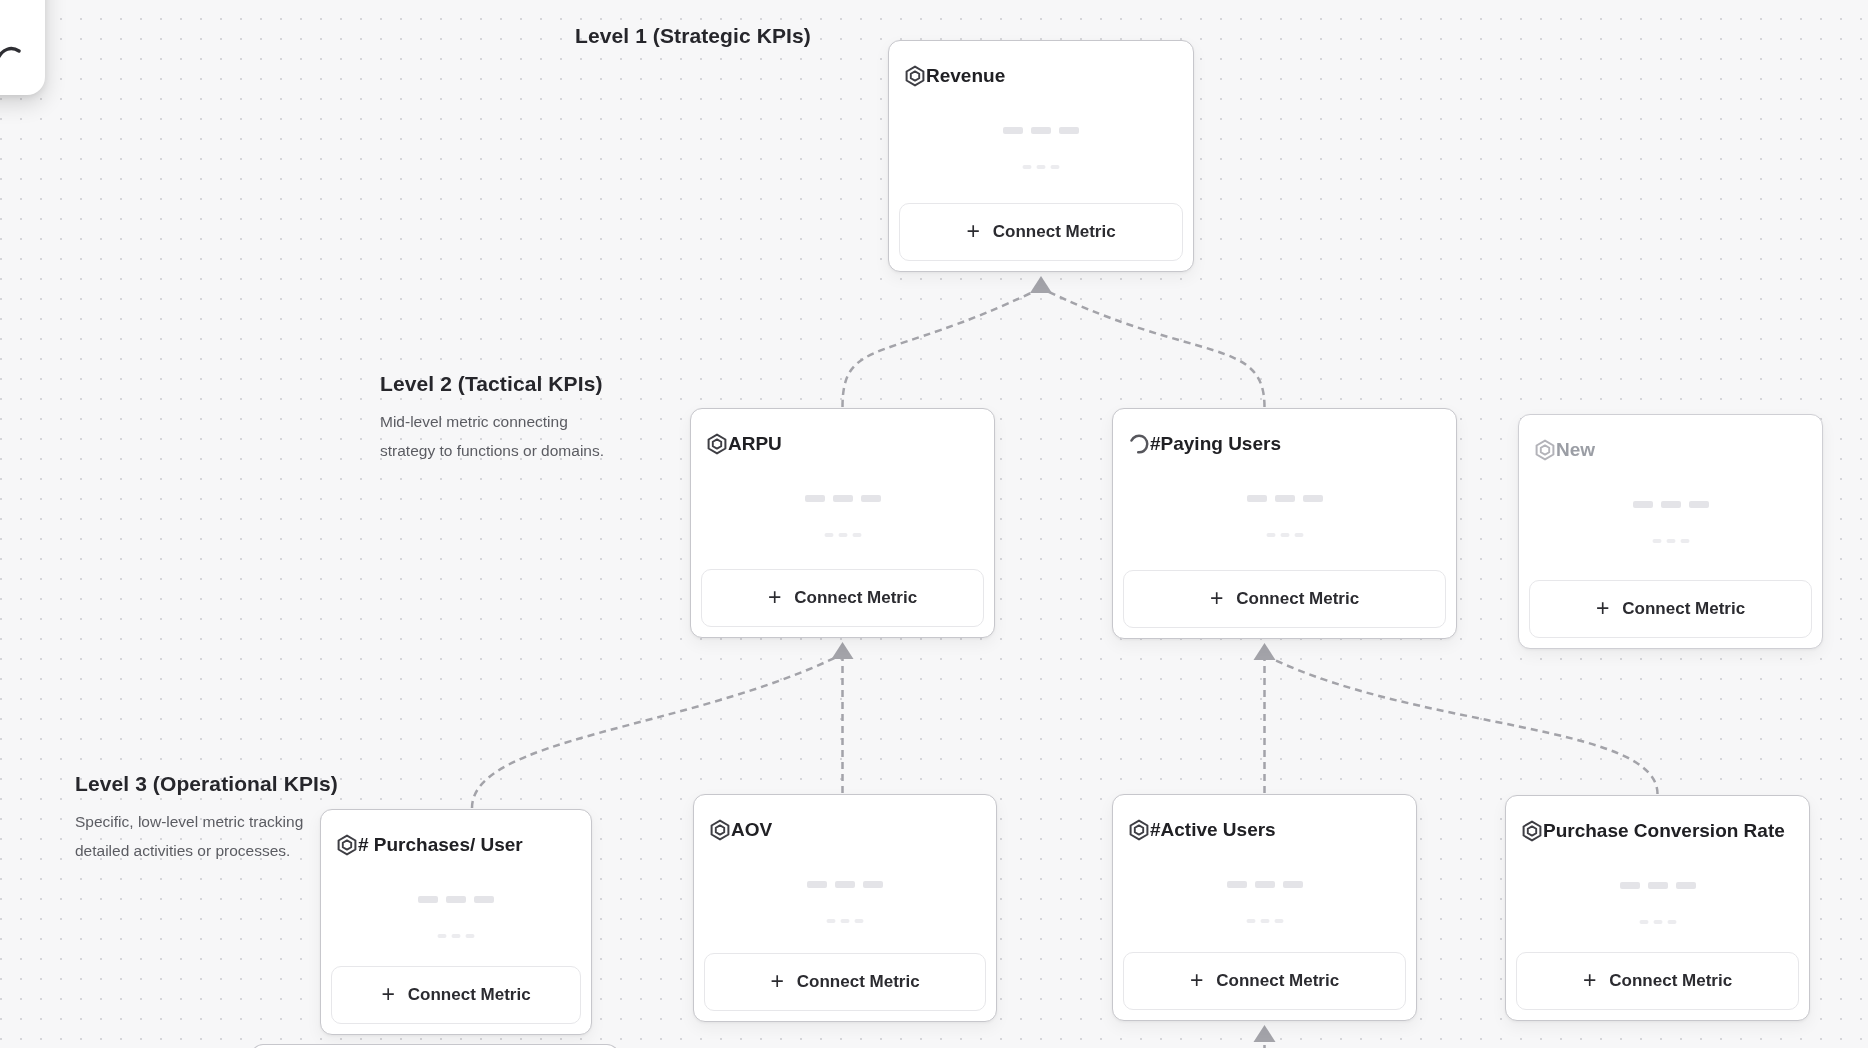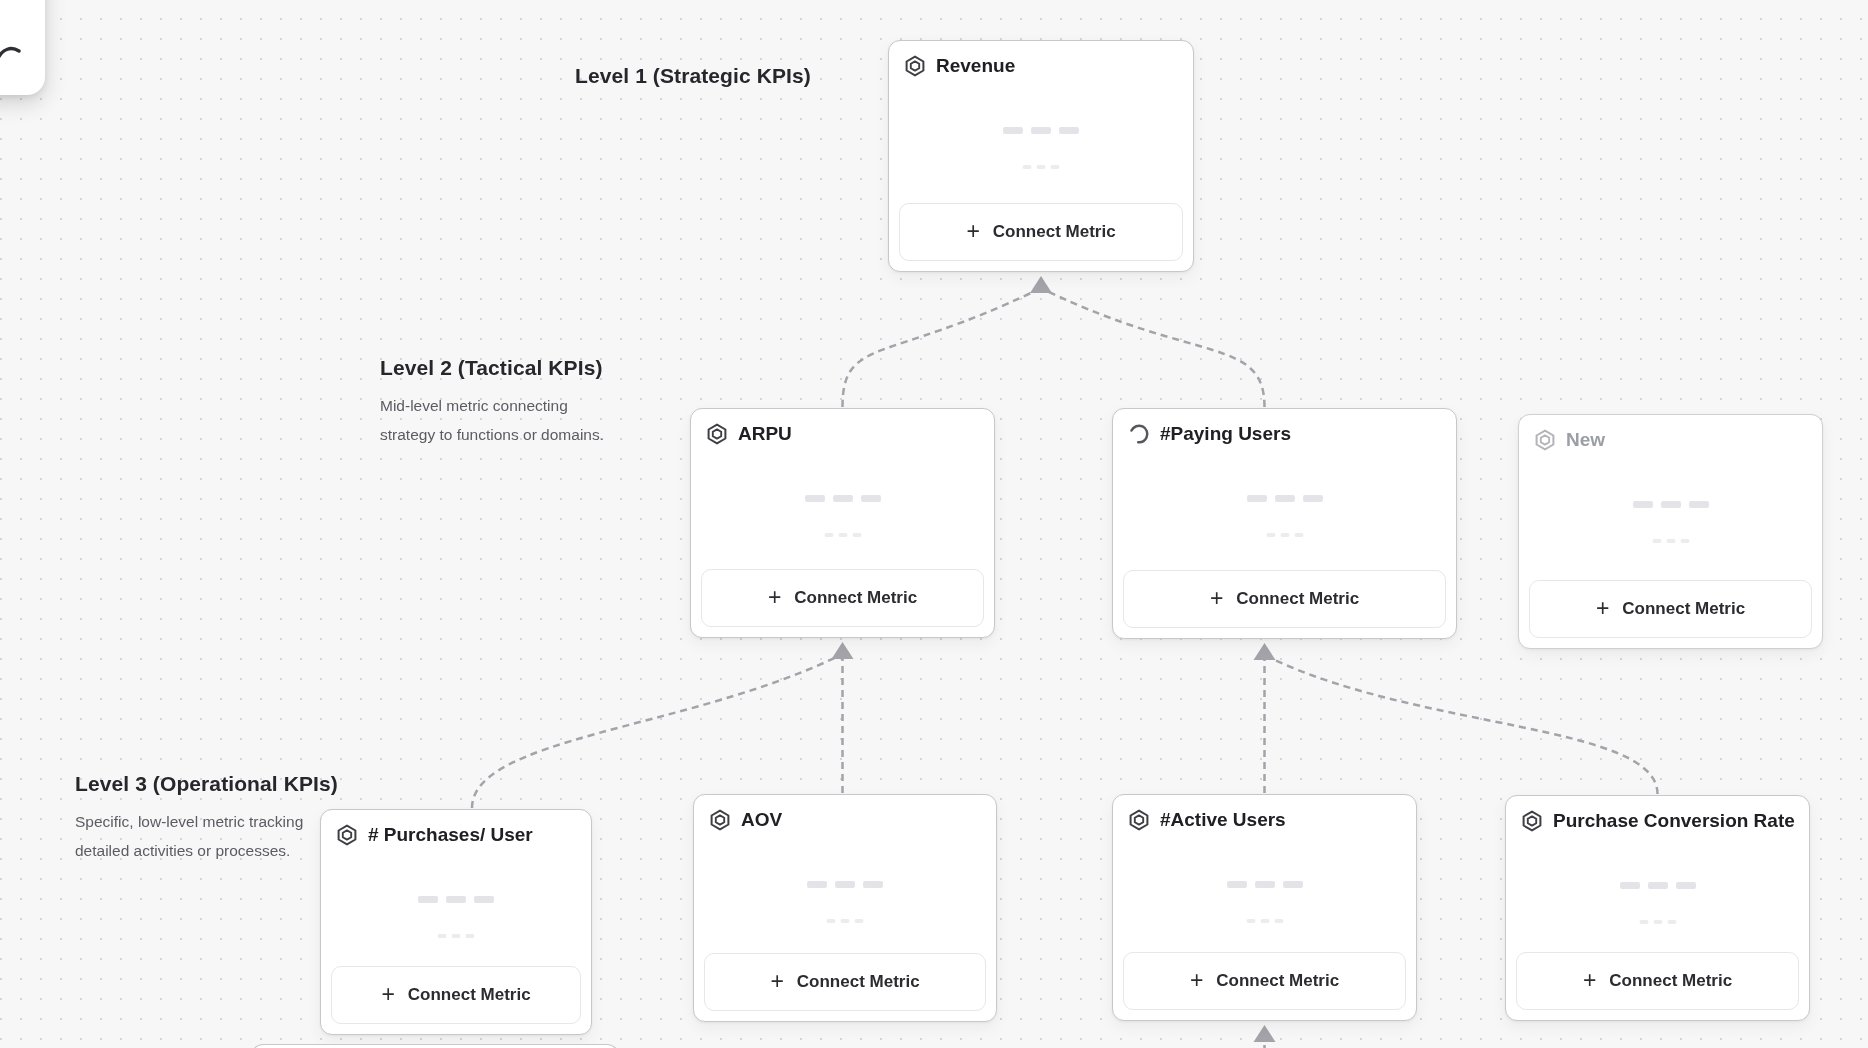--- a/index.html
+++ b/index.html
@@ -17,21 +17,21 @@
   
   .level-label{position:absolute;z-index:2;pointer-events:none;}
   .level-title{font-size:21px;font-weight:bold;color:#26262b;letter-spacing:.1px;}
   .level-desc{margin-top:11px;font-size:15.5px;line-height:29px;color:#5b5c62;white-space:pre-line;}
   
   .card{
     position:absolute;z-index:2;background:#fff;border:1.5px solid #c7c7cc;
     border-radius:12px;box-sizing:border-box;
     box-shadow:0 1px 3px rgba(0,0,0,.05),0 6px 16px rgba(0,0,0,.05);
   }
-  .card-header{position:absolute;left:15px;top:14px;display:flex;align-items:center;gap:10px;}
+  .card-header{position:absolute;left:15px;top:24px;display:flex;align-items:center;}
   .card-icon{width:22px;height:22px;color:#3e3e44;display:inline-flex;}
   .card-icon svg{width:22px;height:22px;display:block;}
   .card-title{font-size:19px;font-weight:bold;color:#202024;white-space:nowrap;}
   .card.muted{border-color:#cfcfd4;}
   .card.muted .card-title{color:#9b9ea5;}
   .card.muted .card-icon{color:#b3b3b9;}
   .skeleton-bars{position:absolute;left:50%;top:86px;transform:translateX(-50%);display:flex;gap:8px;}
   .skeleton-bars i{width:20px;height:7px;background:#e4e4e8;border-radius:2px;}
   .skeleton-dashes{position:absolute;left:50%;top:124px;transform:translateX(-50%);display:flex;gap:5px;}
   .skeleton-dashes i{width:9px;height:4px;background:#ececef;border-radius:2px;}
@@ -66,24 +66,24 @@
       <path d="M 472,808 C 472,738 686.5,729 836.5,657" fill="none" stroke="#a3a3a9" stroke-width="2.5" stroke-dasharray="7 5"></path>
       <path d="M 842.5,793 L 842.5,658" fill="none" stroke="#a3a3a9" stroke-width="2.5" stroke-dasharray="7 5"></path>
       <polygon points="842.5,642 831.5,659 853.5,659" fill="#a3a3a9"></polygon>
       <path d="M 1264.5,793 L 1264.5,659" fill="none" stroke="#a3a3a9" stroke-width="2.5" stroke-dasharray="7 5"></path>
       <path d="M 1657.5,794 C 1657.5,724 1420.5,730 1270.5,658" fill="none" stroke="#a3a3a9" stroke-width="2.5" stroke-dasharray="7 5"></path>
       <polygon points="1264.5,643 1253.5,660 1275.5,660" fill="#a3a3a9"></polygon>
       <path d="M 1264.5,1045 L 1264.5,1058" fill="none" stroke="#a3a3a9" stroke-width="2.5" stroke-dasharray="7 5"></path>
       <polygon points="1264.5,1025 1253.5,1042 1275.5,1042" fill="#a3a3a9"></polygon>
     </svg>
 
-  <div class="level-label" style="left:575px;top:24px;margin-top:40px;">
+  <div class="level-label" style="left:575px;top:24px;">
     <div class="level-title">Level 1 (Strategic KPIs)</div>
   </div>
-  <div class="level-label" style="left:380px;top:356px;">
+  <div class="level-label" style="left:380px;top:372px;">
     <div class="level-title">Level 2 (Tactical KPIs)</div>
     <div class="level-desc">Mid-level metric connecting
 strategy to functions or domains.</div>
   </div>
   <div class="level-label" style="left:30px;top:772px;margin-left:45px;">
     <div class="level-title">Level 3 (Operational KPIs)</div>
     <div class="level-desc">Specific, low-level metric tracking
 detailed activities or processes.</div>
   </div>
 

